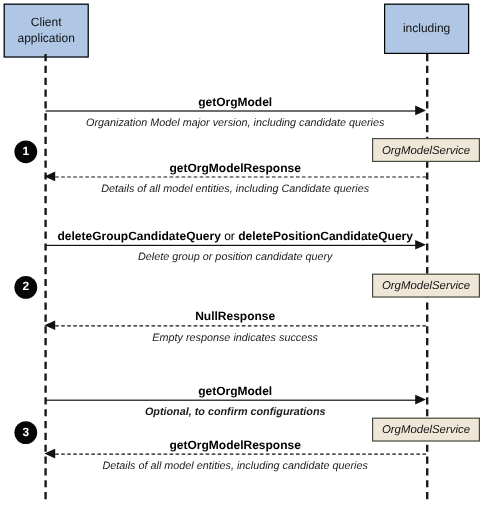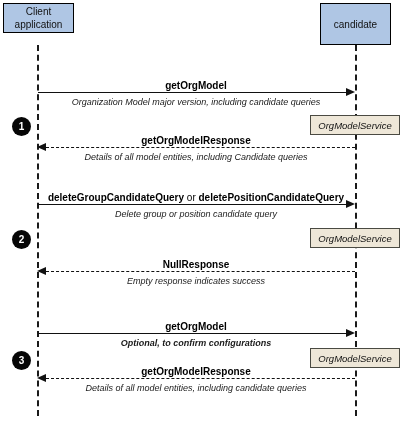--- a/index.html
+++ b/index.html
@@ -107,27 +107,27 @@
     align-items: center;
     justify-content: center;
     line-height: 1;
   }
 </style>
 </head>
 <body>
 
 <div id="diagram-root">
 
-  <div class="participant-box" style="left:3px; top:3px; width:71px; height:30px;">
+  <div class="participant-box" style="left:3px; top:3px; width:71px; height:45px;">
     <span class="participant-label">Client
 application</span>
   </div>
 
   <div class="participant-box" style="left:320px; top:3px; width:71px; height:42px;">
-    <span class="participant-label">candidate</span>
+    <span class="participant-label">including</span>
   </div>
 
   <div class="lifeline" style="left:37px; top:45px; height:371px;"></div>
   <div class="lifeline" style="left:355px; top:45px; height:371px;"></div>
 
   <div class="msg-label" style="left:37px; top:80px; width:318px;">
     <span>getOrgModel</span>
   </div>
   <div class="msg-line" style="left:38px; top:92px; width:309px;"></div>
   <div class="arrow-head right" style="left:346px; top:88px;"></div>

